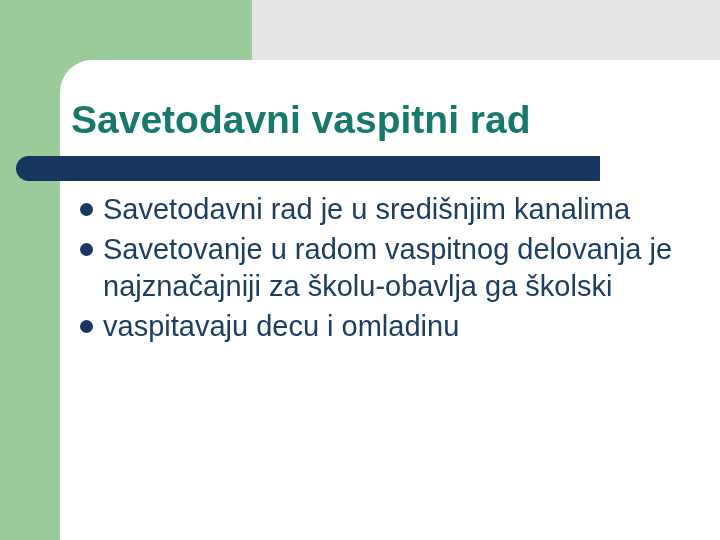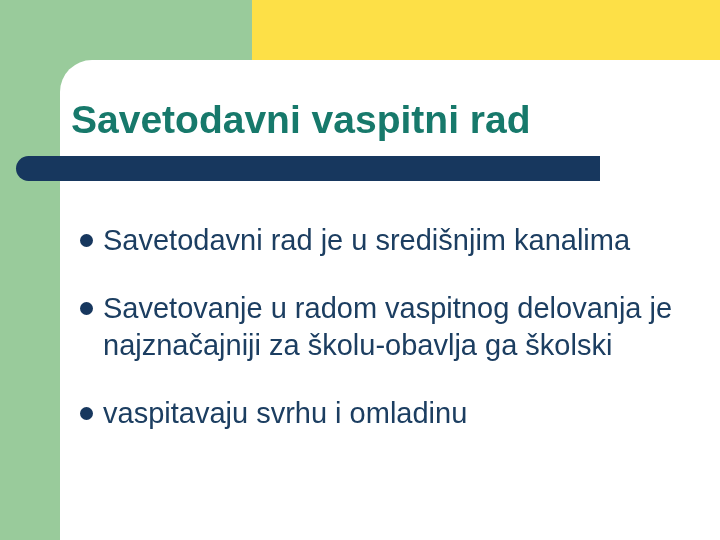--- a/index.html
+++ b/index.html
@@ -6,21 +6,21 @@
   html, body { width: 720px; height: 540px; }
   body {
     font-family: "Liberation Sans", sans-serif;
     background: #ffffff;
     overflow: hidden;
   }
   .slide {
     position: relative;
     width: 720px;
     height: 540px;
-    background: #fde047;
+    background: #e5e5e5;
     overflow: hidden;
   }
   
   .green-col {
     position: absolute;
     left: 0; top: 0;
     width: 60px; height: 540px;
     background: #99CB9B;
   }
   .green-top {
@@ -55,21 +55,20 @@
   }
   .bullet-list {
     position: absolute;
     left: 80px; top: 191px;
     width: 620px;
   }
   .bullet-row {
     display: flex;
     align-items: flex-start;
     margin-bottom: 3px;
-    margin-top: 31px;
   }
   .bullet-dot {
     flex: 0 0 13px;
     width: 13px; height: 13px;
     border-radius: 50%;
     background: #17375E;
     margin: 12px 10px 0 0;
   }
   .bullet-text {
     color: #1C3E61;
@@ -108,18 +107,18 @@
       <span class="bullet-dot"></span>
       <div class="bullet-text">
         <span class="bullet-line">Savetovanje u radom vaspitnog delovanja je</span>
         <span class="bullet-line">najznačajniji za školu-obavlja ga školski</span>
       </div>
     </div>
 
     <div class="bullet-row">
       <span class="bullet-dot"></span>
       <div class="bullet-text">
-        <span class="bullet-line">vaspitavaju svrhu i omladinu</span>
+        <span class="bullet-line">vaspitavaju decu i omladinu</span>
       </div>
     </div>
 
   </div>
 </div>
 
 </body></html>

